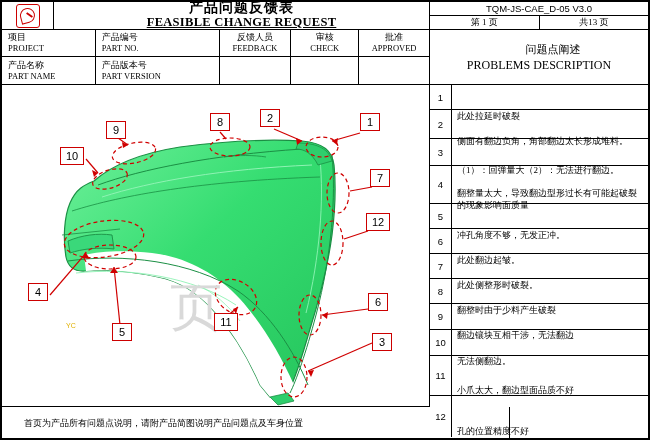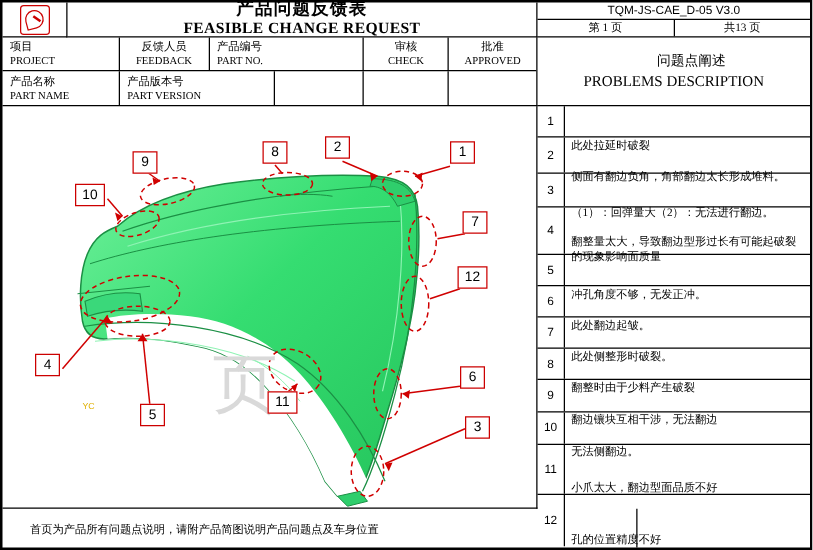--- a/index.html
+++ b/index.html
@@ -38,21 +38,21 @@
   .logo-mark:after{
     content:"";position:absolute;left:9px;top:9px;width:7px;height:2px;background:#c00;
     transform:rotate(35deg);
   }
   .hdr-title{
     flex:1;border-bottom:1px solid #000;border-right:1px solid #000;
     display:flex;flex-direction:column;align-items:center;justify-content:center;
     box-sizing:border-box;
   }
   .hdr-title .cn{font-size:14px;font-weight:bold;letter-spacing:1px;line-height:14px;}
-  .hdr-title .en{font-size:12.5px;font-weight:bold;letter-spacing:.3px;line-height:15px;}
+  .hdr-title .en{font-size:12.5px;font-weight:bold;letter-spacing:.3px;line-height:15px;text-decoration:underline;}
   .hdr-doc{
     width:218px;border-bottom:1px solid #000;box-sizing:border-box;
     display:flex;flex-direction:column;
   }
   .hdr-doc .docno{
     height:14px;border-bottom:1px solid #000;box-sizing:border-box;
     display:flex;align-items:center;justify-content:center;
     font-size:9.5px;font-family:"Liberation Sans",sans-serif;
   }
   .hdr-doc .pager{
@@ -164,27 +164,27 @@
       </div>
     </div>
   </div>
 
   <div class="meta">
     <div class="meta-row first">
       <div class="meta-cell c1">
         <div class="cn">项目</div>
         <div class="en">PROJECT</div>
       </div>
+      <div class="meta-cell c2">
+        <div class="cn">产品编号</div>
+        <div class="en">PART NO.</div>
+      </div>
       <div class="meta-cell c3">
         <div class="cn">反馈人员</div>
         <div class="en">FEEDBACK</div>
-      </div>
-      <div class="meta-cell c2">
-        <div class="cn">产品编号</div>
-        <div class="en">PART NO.</div>
       </div>
       <div class="meta-cell c4">
         <div class="cn">审核</div>
         <div class="en">CHECK</div>
       </div>
       <div class="meta-cell c5">
         <div class="cn">批准</div>
         <div class="en">APPROVED</div>
       </div>
     </div>

